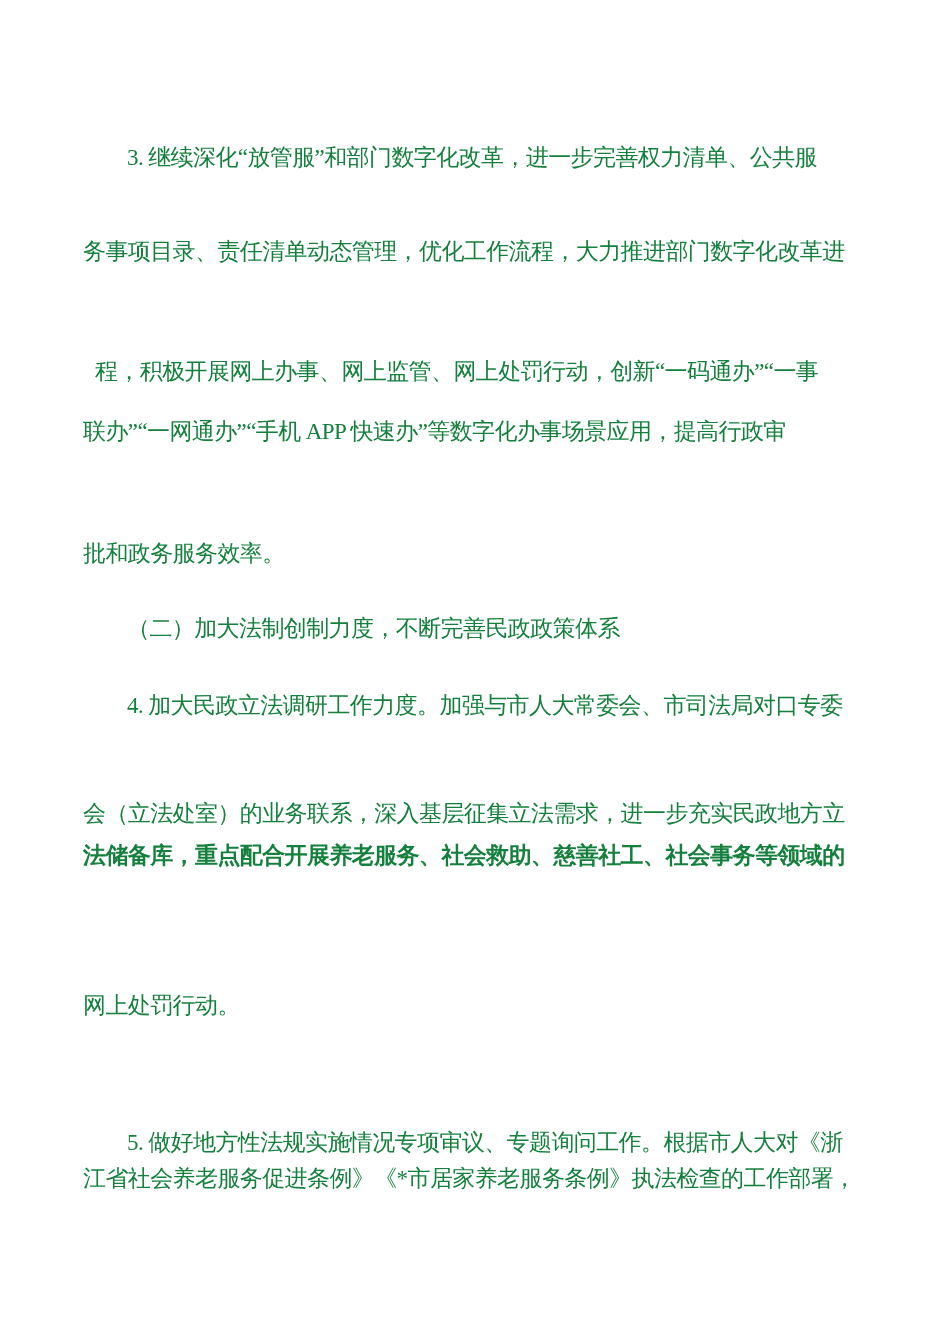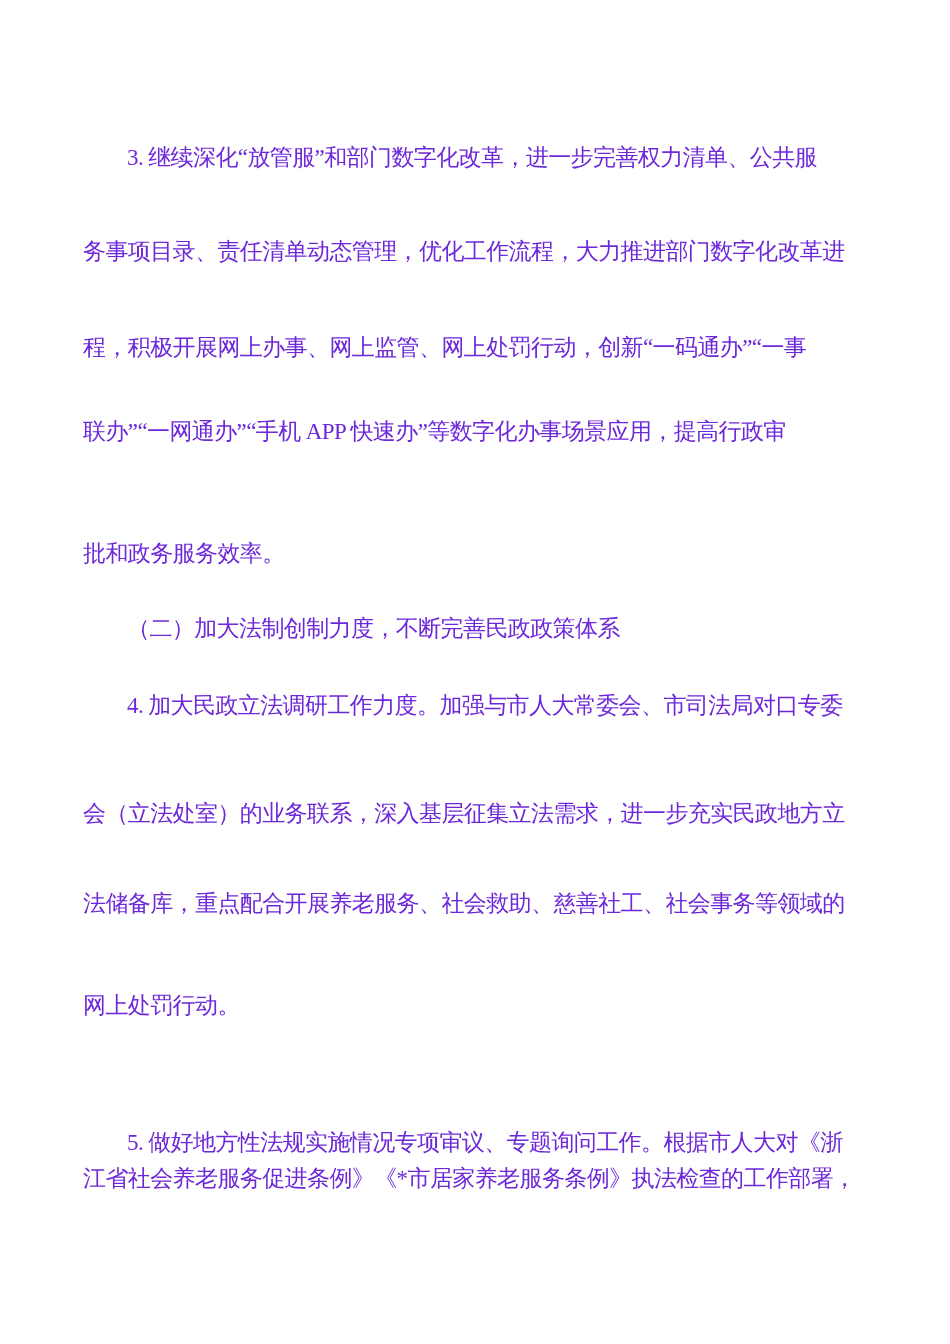--- a/index.html
+++ b/index.html
@@ -15,34 +15,34 @@
     overflow: hidden;
     font-family: "Liberation Serif", "DejaVu Serif", serif;
   }
   .doc-line {
     position: absolute;
     left: 83px;
     white-space: nowrap;
     font-size: 23px;
     letter-spacing: -0.6px;
     line-height: 32px;
-    color: #6d28d9;
+    color: #15803d;
     font-weight: 400;
   }
   .indent { left: 127px; }
   
   .l1  { top: 142px; }
   .l2  { top: 236px; }
-  .l3  { top: 332px; }
+  .l3  { top: 356px; margin-left: 12px; }
   .l4  { top: 416px; }
   .l5  { top: 538px; }
   .l6  { top: 613px; }
   .l7  { top: 690px; }
   .l8  { top: 790px; margin-top: 8px; }
-  .l9  { top: 888px; }
+  .l9  { top: 840px; font-weight: bold; }
   .l10 { top: 990px; }
   .l11 { top: 1127px; }
   .l12 { top: 1163px; }
 </style>
 </head>
 <body>
 
 <div id="page">
 
   <div>

